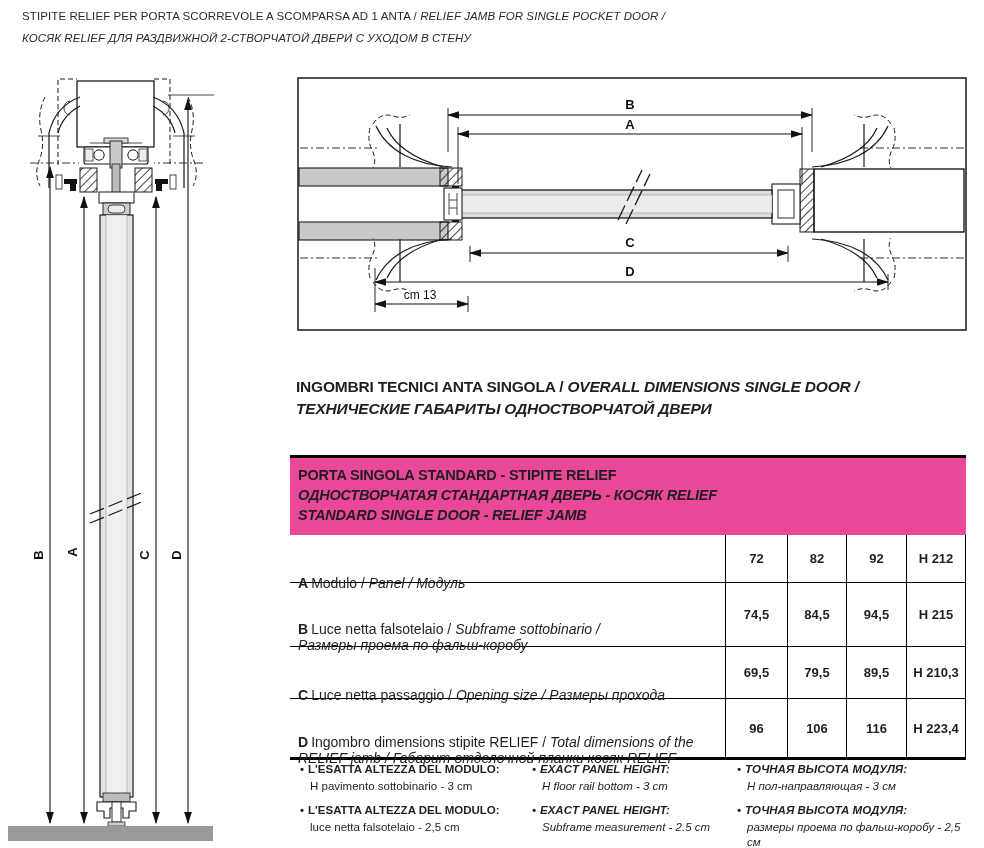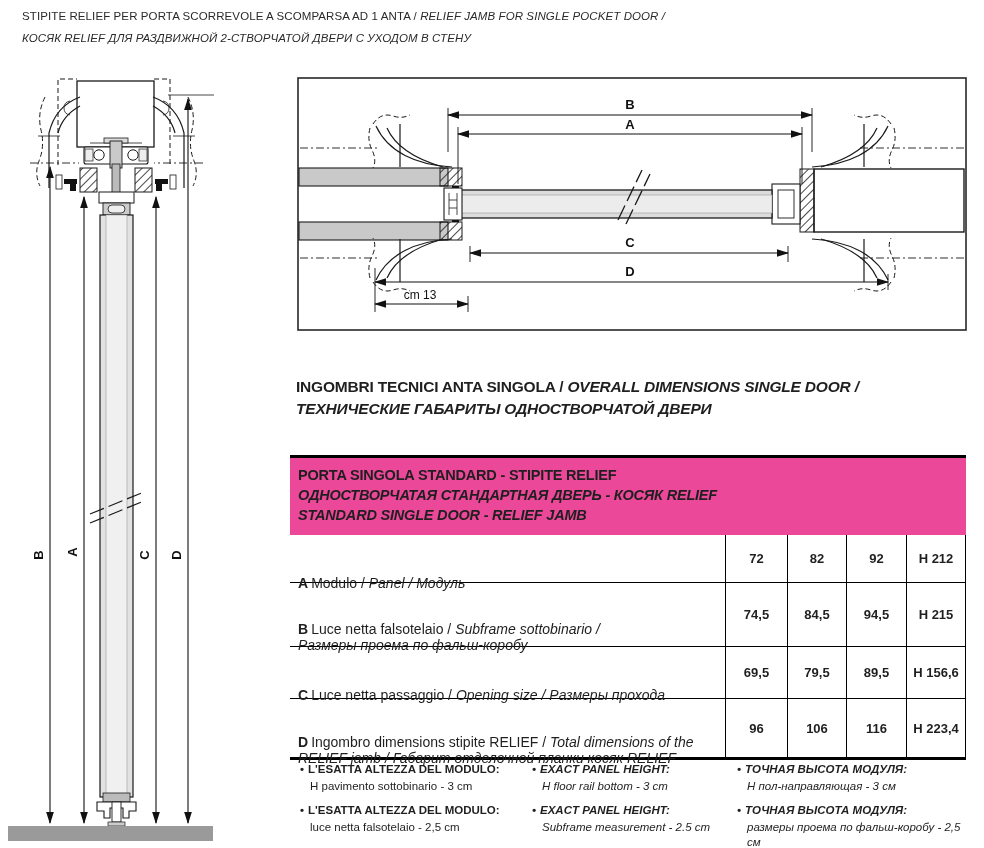--- a/index.html
+++ b/index.html
@@ -239,21 +239,21 @@
     <div class="tval c4">H 215</div>
   </div>
 
   <div class="trow rowC">
     <div class="tlabel">
       <div><span class="letter">C</span><span>Luce netta passaggio / </span><span class="lbl-en">Opening size / </span><span class="lbl-ru">Размеры прохода</span></div>
     </div>
     <div class="tval c1">69,5</div>
     <div class="tval c2">79,5</div>
     <div class="tval c3">89,5</div>
-    <div class="tval c4">H 156,6</div>
+    <div class="tval c4">H 210,3</div>
   </div>
 
   <div class="trow rowD">
     <div class="tlabel">
       <div><span class="letter">D</span><span>Ingombro dimensions stipite RELIEF / </span><span class="lbl-en">Total dimensions of the RELIEF jamb / </span><span class="lbl-ru">Габарит отделочной планки косяк RELIEF</span></div>
     </div>
     <div class="tval c1">96</div>
     <div class="tval c2">106</div>
     <div class="tval c3">116</div>
     <div class="tval c4">H 223,4</div>

